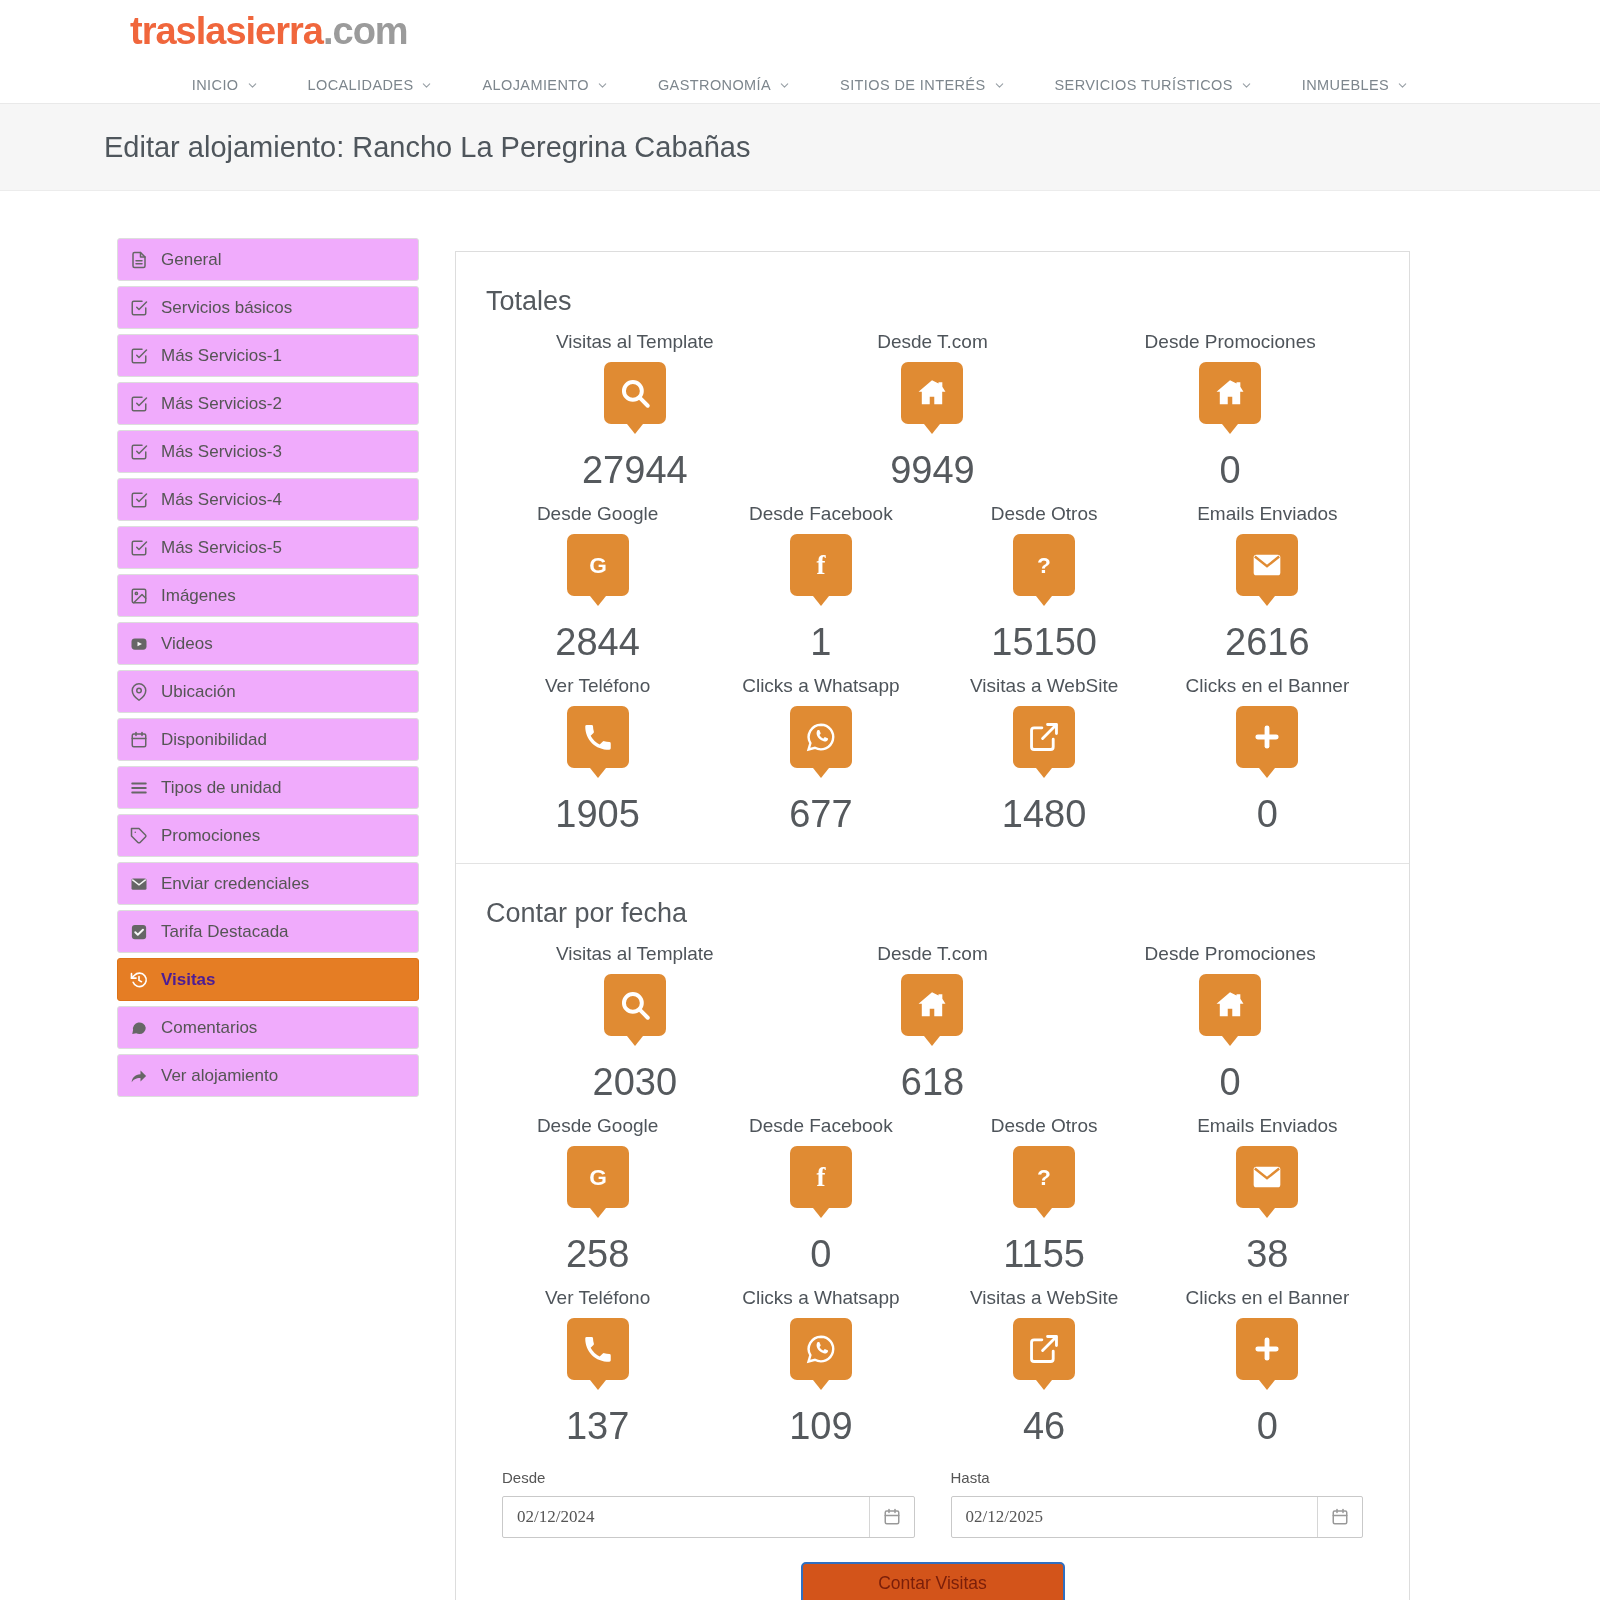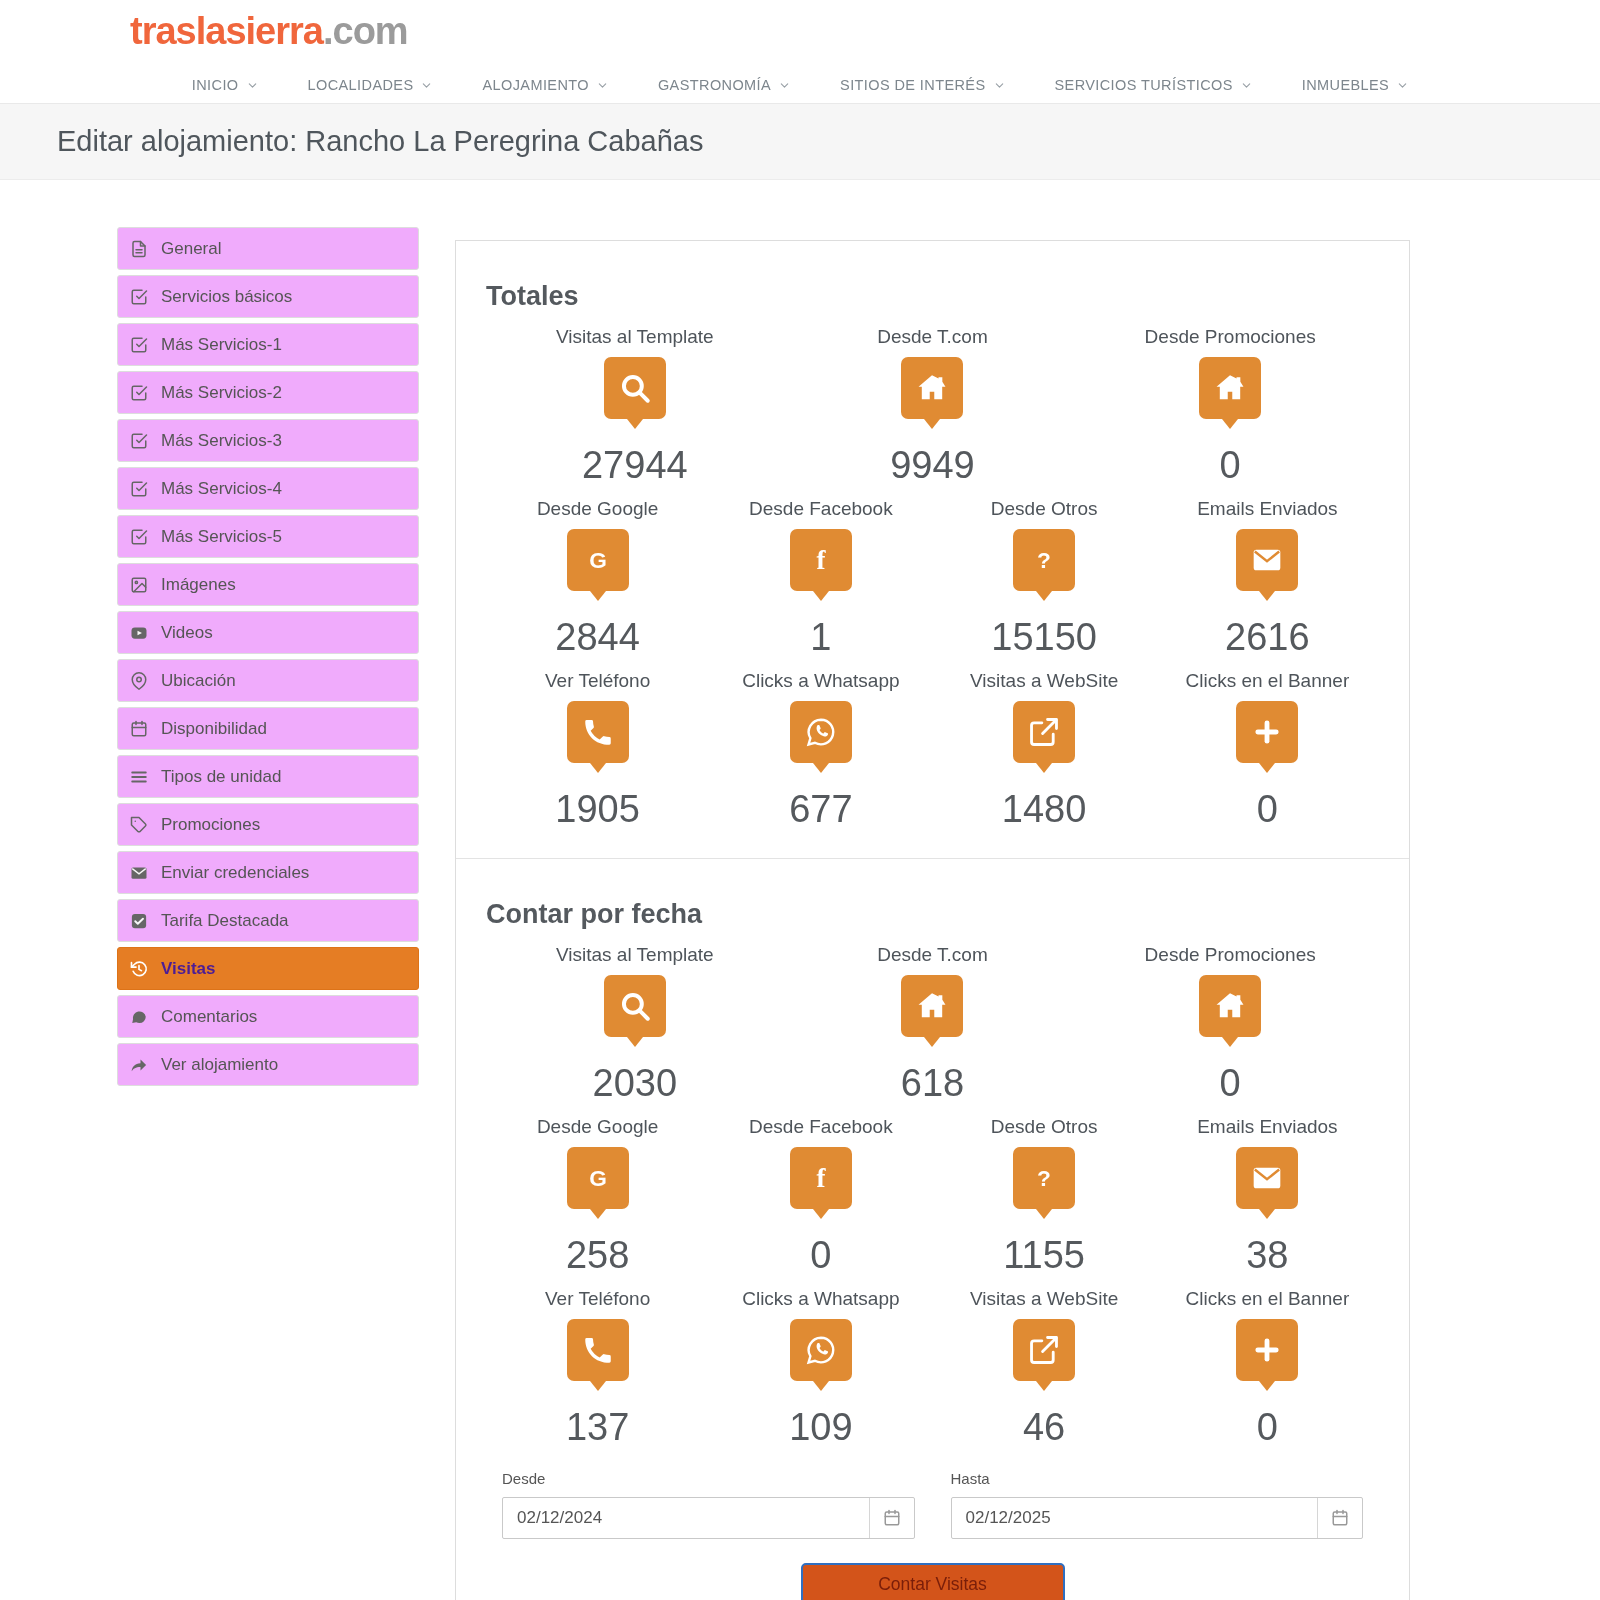--- a/index.html
+++ b/index.html
@@ -9,55 +9,55 @@
   }
   
   .header{height:103px;position:relative;background:#fff}
   .logo{position:absolute;left:130px;top:10px;font-size:38px;font-weight:bold;letter-spacing:-1px;cursor:pointer}
   .logo-orange{color:#f0663c}
   .logo-gray{color:#9b9b9b}
   .nav{position:absolute;left:0;right:0;bottom:10px;display:flex;justify-content:center;gap:50px}
   .nav-item{display:flex;align-items:center;gap:8px;font-size:14.5px;color:#7d868d;letter-spacing:.4px;cursor:pointer;white-space:nowrap}
   .nav-item svg{width:11px;height:11px;color:#98a0a6}
   
-  .title-band{height:77px;background:#f6f6f6;border-top:1px solid #e9e9e9;border-bottom:1px solid #ececec;
-    display:flex;align-items:center;padding-left:57px;box-sizing:border-box}
+  .title-band{height:88px;background:#f6f6f6;border-top:1px solid #e9e9e9;border-bottom:1px solid #ececec;
+    display:flex;align-items:center;padding-left:104px;box-sizing:border-box}
   .page-title{font-size:29px;color:#4f565c}
   
   .content{display:flex;align-items:flex-start;padding:47px 0 0 117px}
   
   .sidebar{width:302px;flex:none}
   .side-item{height:43px;margin-bottom:5px;background:#f0abfc;border:1px solid #ddd;border-radius:3px;
     display:flex;align-items:center;padding:0 12px;gap:13px;color:#555;font-size:17px;cursor:pointer;box-sizing:border-box}
   .side-icon{width:18px;height:18px;color:#666;flex:none}
   .side-icon svg{width:100%;height:100%;display:block}
   .side-item.active{background:#e57d24;border-color:#dd7318;color:#4c1d95;font-weight:bold}
   .side-item.active .side-icon{color:#fff}
   
   .main-card{margin:13px 0 0 36px;width:955px;background:#fff;border:1px solid #ddd;box-sizing:border-box}
   .panel-section{padding:20px 30px 30px}
   .panel-section + .panel-section{border-top:1px solid #e3e3e3}
-  .section-heading{margin:20px 0 2px;font-size:27px;font-weight:bold;color:#54595e}
+  .section-heading{margin:14px 0 2px;font-size:27px;font-weight:normal;color:#54595e}
   .stat-row{display:grid;margin-top:14px}
   .cols-3{grid-template-columns:repeat(3,1fr)}
   .cols-4{grid-template-columns:repeat(4,1fr)}
   .stat{text-align:center}
   .stat-label{font-size:19px;color:#4e545a;margin-bottom:9px}
   .stat-tile{position:relative;width:62px;height:62px;margin:0 auto;background:#e08b33;border-radius:7px;
     color:#fff;display:flex;align-items:center;justify-content:center}
   .stat-tile svg{width:34px;height:34px;display:block}
   .tile-pointer{position:absolute;left:50%;top:100%;transform:translateX(-50%);width:0;height:0;
     border:8px solid transparent;border-top:10px solid #e08b33;border-bottom:0}
   .stat-value{font-size:38px;color:#55595d;margin-top:27px;line-height:1}
   
   .date-row{display:grid;grid-template-columns:1fr 1fr;gap:36px;padding:0 16px;margin-top:24px}
   .date-label{font-size:15px;color:#555;margin-bottom:10px}
   .input-group{display:flex;border:1px solid #c9c9c9;border-radius:2px;height:42px;background:#fff;box-sizing:border-box}
   .input-group input{flex:1;min-width:0;border:none;outline:none;padding:0 14px;font-size:17px;color:#555;
-    font-family:Liberation Sans, sans-serif;background:transparent}
+    font-family:Liberation Serif, serif;background:transparent}
   .input-addon{width:44px;border-left:1px solid #d6d6d6;display:flex;align-items:center;justify-content:center;color:#999;cursor:pointer}
   .input-addon svg{width:18px;height:18px}
   .btn-row{display:flex;justify-content:center;margin-top:24px}
   .submit-btn{width:264px;height:43px;background:#d3541a;border:2px solid #2f6fc1;border-radius:5px;
     color:#7a1e09;font-size:17.5px;font-family:inherit;cursor:pointer}
   .card-footer{border-top:1px solid #ddd;background:#f5f5f5;height:18px}
 </style>
 </head>
 <body>
 

